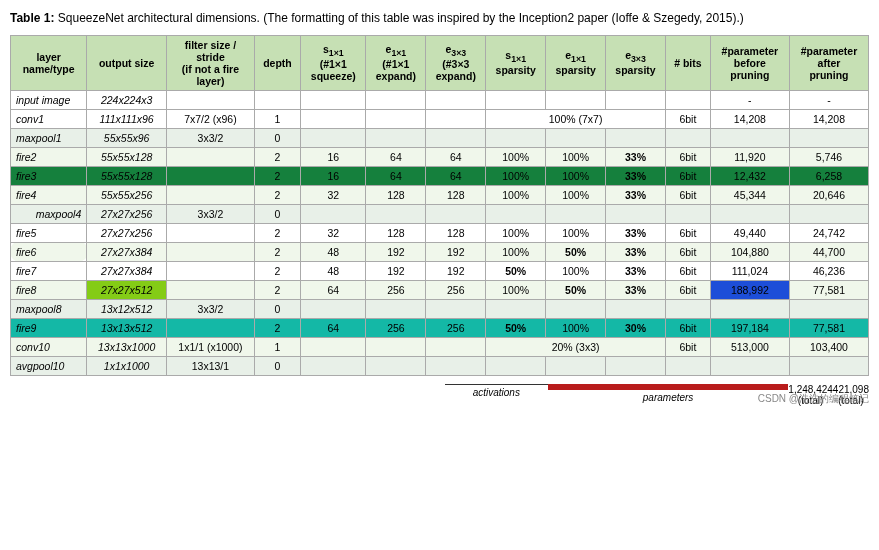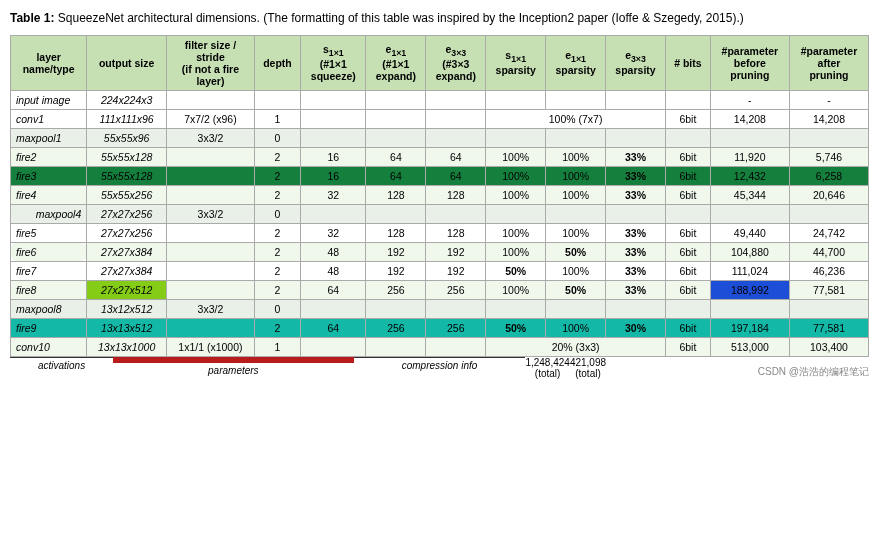--- a/index.html
+++ b/index.html
@@ -33,22 +33,22 @@
     }
     td:first-child {
       text-align: left;
       font-style: italic;
     }
     td:nth-child(2) {
       font-style: italic;
     }
     .footer-container {
       display: flex;
-      justify-content: flex-start;
-      margin-top: 0;
+      justify-content: flex-end;
+      margin-top: 8px;
       font-size: 10px;
       position: relative;
     }
     .footer-label {
       font-style: italic;
       padding-top: 2px;
     }
     .watermark {
       position: absolute;
       right: 0;
@@ -282,39 +282,49 @@
         <td style="background: rgb(240, 247, 235);">1x1/1 (x1000)</td>
         <td style="background: rgb(240, 247, 235);">1</td>
         <td style="background: rgb(240, 247, 235);"></td>
         <td style="background: rgb(240, 247, 235);"></td>
         <td style="background: rgb(240, 247, 235);"></td>
         <td colspan="3">20% (3x3)</td>
         <td style="background: rgb(240, 247, 235);">6bit</td>
         <td style="background: rgb(240, 247, 235);">513,000</td>
         <td style="background: rgb(240, 247, 235);">103,400</td>
       </tr>
+      <tr style="background: rgb(232, 240, 232);">
+        <td style="text-align: left; background: rgb(232, 240, 232);">avgpool10</td>
+        <td style="background: rgb(232, 240, 232);">1x1x1000</td>
+        <td style="background: rgb(232, 240, 232);">13x13/1</td>
+        <td style="background: rgb(232, 240, 232);">0</td>
+        <td style="background: rgb(232, 240, 232);"></td>
+        <td style="background: rgb(232, 240, 232);"></td>
+        <td style="background: rgb(232, 240, 232);"></td>
+        <td style="background: rgb(232, 240, 232);"></td>
+        <td style="background: rgb(232, 240, 232);"></td>
+        <td style="background: rgb(232, 240, 232);"></td>
+        <td style="background: rgb(232, 240, 232);"></td>
+        <td style="background: rgb(232, 240, 232);"></td>
+        <td style="background: rgb(232, 240, 232);"></td>
+      </tr>
     </tbody>
 </table>
 
 <div class="footer-container">
   <div style="width:12%; text-align:center;">
     <div style="border-top:1px solid #333; padding-top:2px;">
       <span class="footer-label">activations</span>
     </div>
   </div>
   <div style="width:28%; text-align:center;">
     <div style="border-top:6px solid #b91c1c; padding-top:2px;">
       <span class="footer-label">parameters</span>
     </div>
   </div>
-  <div style="width:20%; text-align:center;">
-    <div style="border-top:1px solid #333; padding-top:2px;">
-      <span class="footer-label">compression info</span>
-    </div>
-  </div>
   <div style="text-align:center;">
     <span>1,248,424</span><br>
     <span>(total)</span>
   </div>
   <div style="text-align:center;">
     <span>421,098</span><br>
     <span>(total)</span>
   </div>
   <div class="watermark">CSDN @浩浩的编程笔记</div>
 </div>

